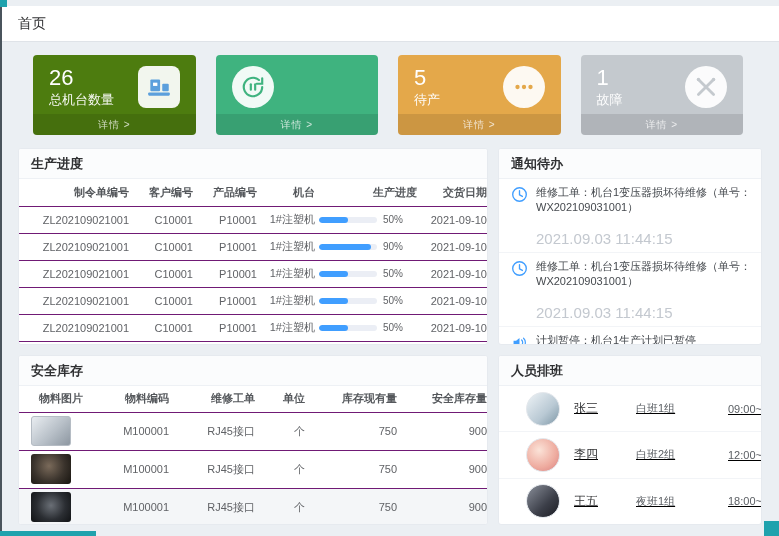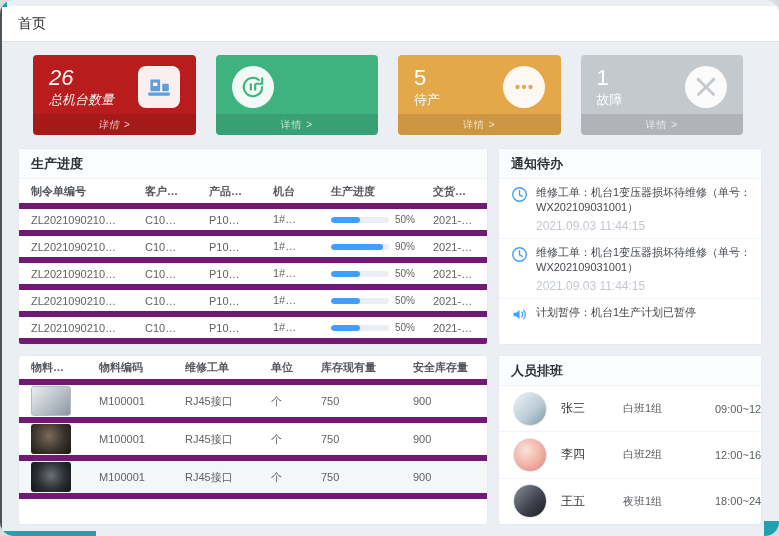--- a/index.html
+++ b/index.html
@@ -1,17 +1,17 @@
 <!DOCTYPE html>
 <html><head>
 <meta charset="utf-8">
 <style>
   * { margin:0; padding:0; box-sizing:border-box; }
   body { font-family:"Liberation Sans","DejaVu Sans",sans-serif; background:#d8dde2; }
-  .screen { position:relative; width:779px; height:536px; background:#ebeff3; overflow:hidden;border-radius:14px; }
+  .screen { position:relative; width:779px; height:536px; background:#ebeff3; overflow:hidden; }
 
   
   .corner-tl { position:absolute; left:0; top:0; width:7px; height:7px; background:#1fa2ad; z-index:5; }
   .edge-left { position:absolute; left:0; top:0; width:2px; height:100%; background:#4a545c; z-index:4; }
   .edge-bottom { position:absolute; left:0; bottom:0; width:96px; height:5px; background:#1fa2ad; z-index:5; }
   .corner-br { position:absolute; right:0; bottom:0; width:15px; height:15px; background:#1fa2ad; z-index:5; }
 
   
   .topbar { position:absolute; top:6px; left:2px; right:0; height:36px; background:#ffffff;
             border-bottom:1px solid #dfe3e8; display:flex; align-items:center; padding:0 16px; }
@@ -37,22 +37,22 @@
   .panel { background:#fff; border:1px solid #e6eaef; border-radius:3px; overflow:hidden;
            display:flex; flex-direction:column; }
   .panel-production, .panel-notifications { height:197px; flex:none; }
   .panel-inventory, .panel-staffing { flex:1; }
   .panel-header { height:30px; line-height:29px; padding:0 12px; font-size:13px; font-weight:bold;
                   color:#303133; border-bottom:1px solid #eef1f5; background:#fbfcfd; flex:none; }
   .panel-content { flex:1; overflow:hidden; }
 
   
   table { width:100%; border-collapse:collapse; table-layout:fixed; }
-  th, td { text-align:left; padding:0 14px; font-size:11px; color:#606266; white-space:nowrap;
-           overflow:hidden; text-overflow:ellipsis; border-bottom:6px solid #701a75; }
+  th, td { text-align:right; padding:0 2px; font-size:11px; color:#606266; white-space:nowrap;
+           overflow:hidden; text-overflow:ellipsis; border-bottom:1px solid #701a75; }
   th { font-weight:bold; color:#55585c; }
   .prod-table th, .prod-table td { height:27px; }
   .prod-table th:first-child, .prod-table td:first-child { padding-left:12px; }
   .inv-table th { height:26px; }
   .inv-table td { height:38px; }
   .inv-table th:first-child, .inv-table td:first-child { padding-left:12px; }
   .inv-table tr.row-shaded td { background:#f4f6f8; }
 
   
   .progress { display:flex; align-items:center; gap:6px; }
@@ -66,26 +66,26 @@
   .mat-img-1 { background:radial-gradient(circle at 45% 40%, #7a6a5a 0%, #3a332c 55%, #17140f 100%); }
   .mat-img-2 { background:radial-gradient(circle at 50% 45%, #6a6f76 0%, #2b2e33 55%, #101214 100%); }
 
   
   .notif-item { display:flex; gap:8px; padding:6px 9px 5px 12px; border-bottom:1px solid #f2f4f7; }
   .notif-item:last-child { border-bottom:none; }
   .notif-icon { width:17px; height:17px; flex:none; margin-top:1px; color:#409eff; }
   .notif-icon svg { width:17px; height:17px; }
   .notif-body { min-width:0; }
   .notif-text { font-size:11px; color:#45494e; line-height:1.4; }
-  .notif-time { font-size:12px; color:#c3c8cf; margin-top:3px; }
+  .notif-time { font-size:15px; color:#c3c8cf; margin-top:14px; }
 
   
   .staff-list { display:flex; flex-direction:column; height:100%; }
   .staff-row { flex:1; display:grid; grid-template-columns:48px 62px 92px 1fr; align-items:center;
-               padding:0 14px; border-bottom:1px solid #f2f4f7; }
+               padding:0 27px; border-bottom:1px solid #f2f4f7;text-decoration:underline; }
   .staff-row:last-child { border-bottom:none; }
   .avatar { width:34px; height:34px; border-radius:50%; border:1px solid #e3e7ec; }
   .av-0 { background:linear-gradient(135deg,#eef3f6 0%,#b9c9d4 60%,#7e97a6 100%); }
   .av-1 { background:radial-gradient(circle at 38% 35%, #fbe3d8 0%, #eeab9f 60%, #d97f7f 100%); }
   .av-2 { background:linear-gradient(135deg,#8a8f9a 0%,#3c3f49 60%,#1c1d24 100%); }
   .staff-name { font-size:12px; color:#303133; }
   .staff-shift { font-size:11px; color:#5a5e63; }
   .staff-time { font-size:11px; color:#5a5e63; }
 </style>
 </head>
@@ -97,21 +97,21 @@
   <div class="edge-left"></div>
   <div class="edge-bottom"></div>
   <div class="corner-br"></div>
 
   <header class="topbar">
     <span class="page-title">首页</span>
   </header>
 
   <div class="stats-row">
 
-    <div class="stat-card" style="background: #b91c1c; font-style: italic;">
+    <div class="stat-card" style="background: #4d7c0f;">
       <div class="stat-body">
         <div class="stat-text">
           <div class="stat-value">26</div>
           <div class="stat-label">总机台数量</div>
         </div>
         <div class="stat-badge badge-square" style="color: rgb(91, 159, 220);">
           <svg viewBox="0 0 24 24" fill="currentColor">
             <rect x="2" y="17" width="20" height="3" rx="1"></rect>
             <rect x="4" y="5" width="9" height="11" rx="1"></rect>
             <rect x="15" y="9" width="6" height="7" rx="1"></rect>
@@ -274,20 +274,21 @@
                     </div>
                   </td>
                 <td>2021-09-10</td>
               </tr>
             </tbody>
           </table>
         </div>
       </section>
 
       <section class="panel panel-inventory">
+        <div class="panel-header">安全库存</div>
         <div class="panel-content">
           <table class="inv-table">
             <colgroup>
                 <col style="width:66px">
                 <col style="width:86px">
                 <col style="width:86px">
                 <col style="width:50px">
                 <col style="width:92px">
                 <col style="width:90px">
               </colgroup>

